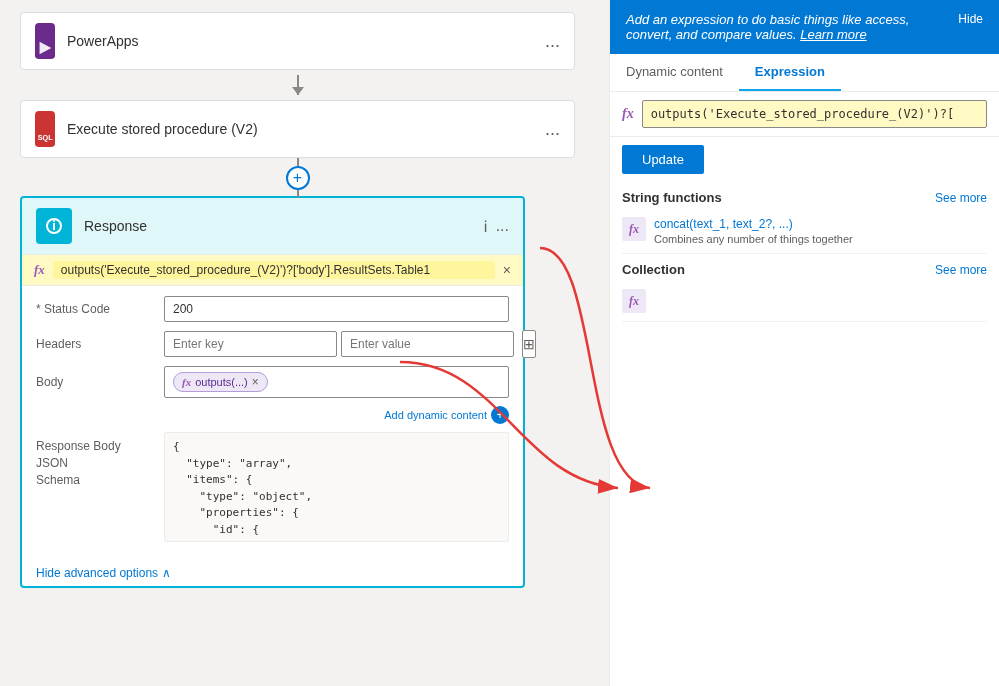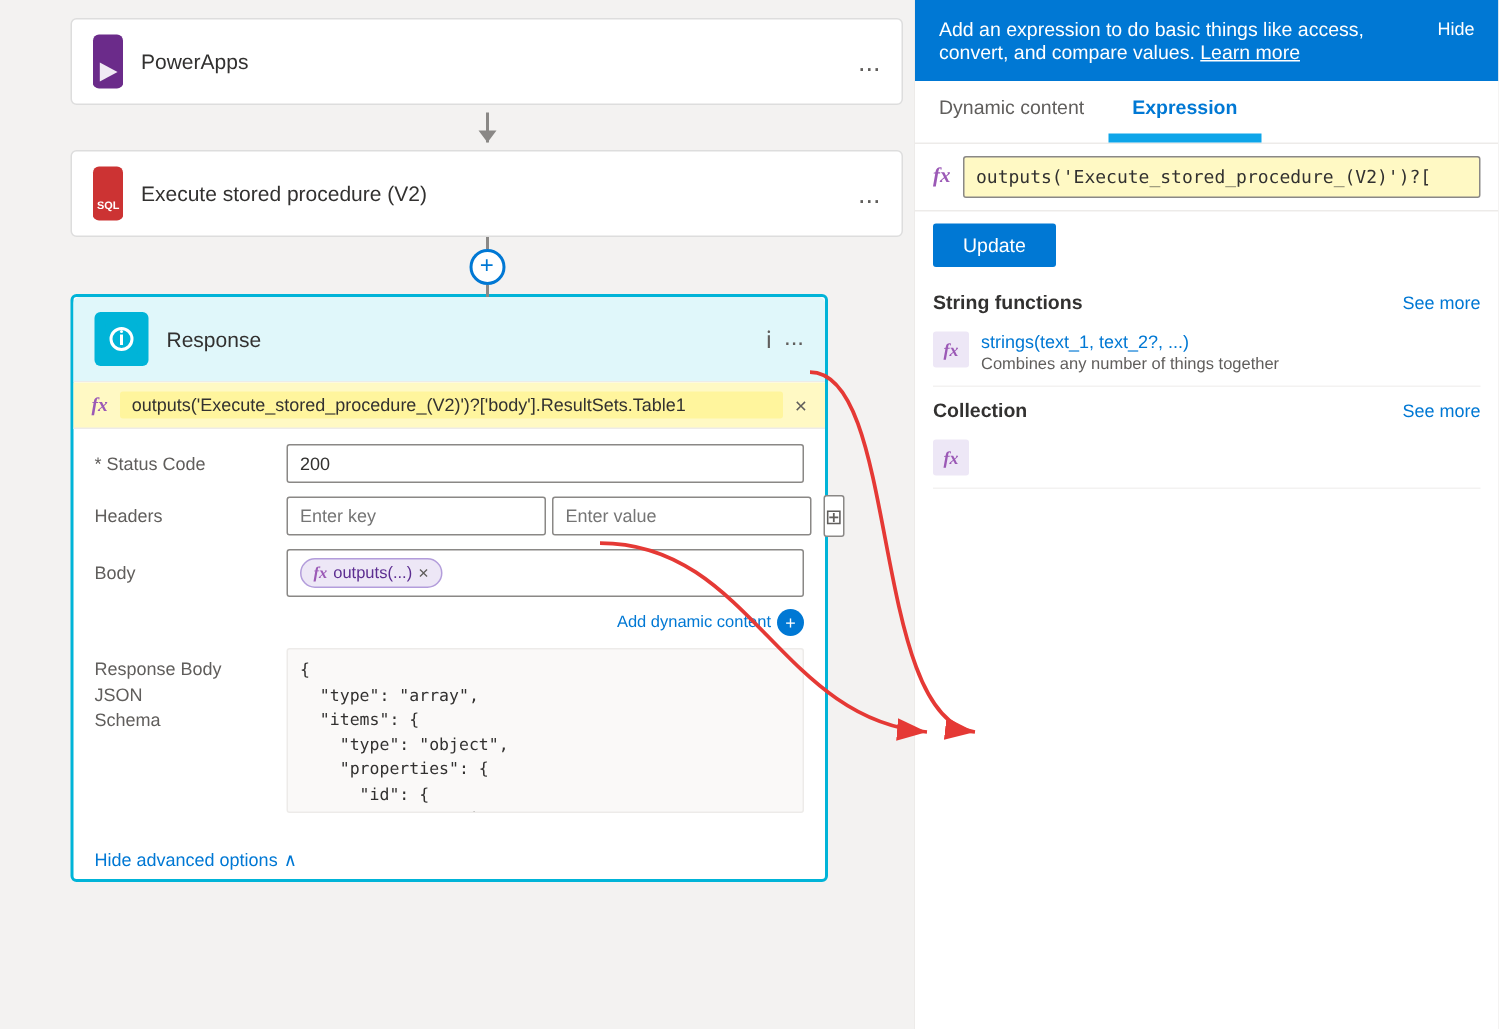--- a/index.html
+++ b/index.html
@@ -13,21 +13,20 @@
     }
 
     
     .flow-area {
       position: absolute;
       top: 0; left: 0;
       width: 600px;
       height: 686px;
       background: #f3f2f1;
       padding: 12px 20px;
-      margin-left: 27px;
     }
 
     
     .flow-card {
       background: #fff;
       border-radius: 4px;
       border: 1px solid #ddd;
       display: flex;
       align-items: center;
       padding: 10px 14px;
@@ -342,20 +341,21 @@
       background: #0078d4;
       padding: 12px 16px;
       display: flex;
       justify-content: space-between;
       align-items: flex-start;
     }
     .info-bar-text {
       font-size: 13px;
       color: #fff;
       flex: 1;
+      font-style: italic;
     }
     .info-bar-text a {
       color: #fff;
       text-decoration: underline;
     }
     .info-bar-hide {
       font-size: 12px;
       color: #fff;
       cursor: pointer;
       margin-left: 12px;
@@ -370,21 +370,21 @@
     }
     .panel-tab {
       padding: 10px 16px;
       font-size: 13px;
       color: #605e5c;
       cursor: pointer;
       border-bottom: 2px solid transparent;
     }
     .panel-tab.active {
       color: #0078d4;
-      border-bottom: 6px solid #0ea5e9;
+      border-bottom: 2px solid #0ea5e9;
       font-weight: 600;
     }
 
     
     .expr-input-row {
       display: flex;
       align-items: center;
       padding: 8px 12px;
       gap: 8px;
       border-bottom: 1px solid #edebe9;
@@ -653,21 +653,21 @@
       <div class="section-header">
         <span class="section-title">String functions</span>
         <span class="see-more">See more</span>
       </div>
 
       <div class="func-item">
         <div class="func-icon">
           <span>fx</span>
         </div>
         <div class="func-details">
-          <div class="func-name">strings(text_1, text_2?, ...)</div>
+          <div class="func-name">concat(text_1, text_2?, ...)</div>
           <div class="func-desc">Combines any number of things together</div>
         </div>
       </div>
 
       <div class="section-header">
         <span class="section-title">Collection</span>
         <span class="see-more">See more</span>
       </div>
 
       <div class="func-item">

